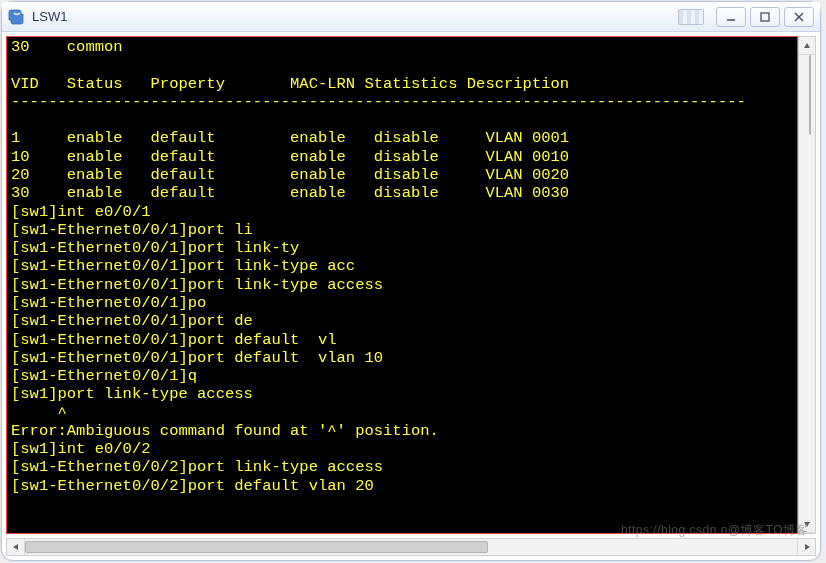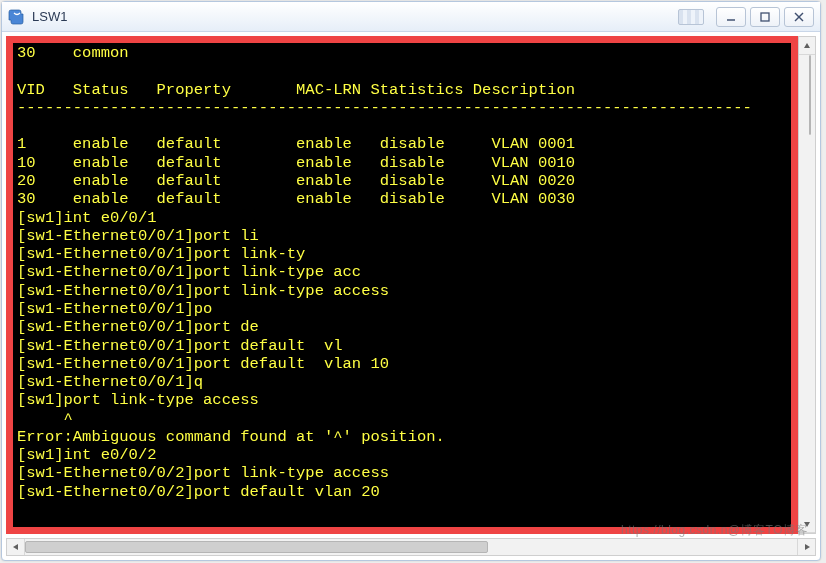--- a/index.html
+++ b/index.html
@@ -9,21 +9,21 @@
       width: 826px;
       height: 563px;
       overflow: hidden;
     }
     .window {
       width: 820px;
       height: 560px;
       margin: 1px;
       background: #fff;
       border: 1px solid #b5c7de;
-      border-radius: 4px;
+      border-radius: 12px;
       display: flex;
       flex-direction: column;
       box-shadow: 0 0 2px rgba(0,0,0,0.15);
     }
     .titlebar {
       height: 30px;
       background: linear-gradient(#fff,#e6eef8);
       border-bottom: 1px solid #c9d6e8;
       display: flex;
       align-items: center;
@@ -51,21 +51,21 @@
     }
     .body-area {
       flex: 1;
       display: flex;
       padding: 4px;
       gap: 0;
     }
     .terminal {
       flex: 1;
       background: #000;
-      border: 7px solid #ef4444;
+      border: 1px solid #ef4444;
       font-family: "Courier New", monospace;
       font-size: 15.5px;
       line-height: 1.18;
       color: #ffff44;
       padding: 1px 4px;
       overflow: hidden;
       white-space: pre;
     }
     .tline { white-space: pre; }
     .scrollbar-v {

